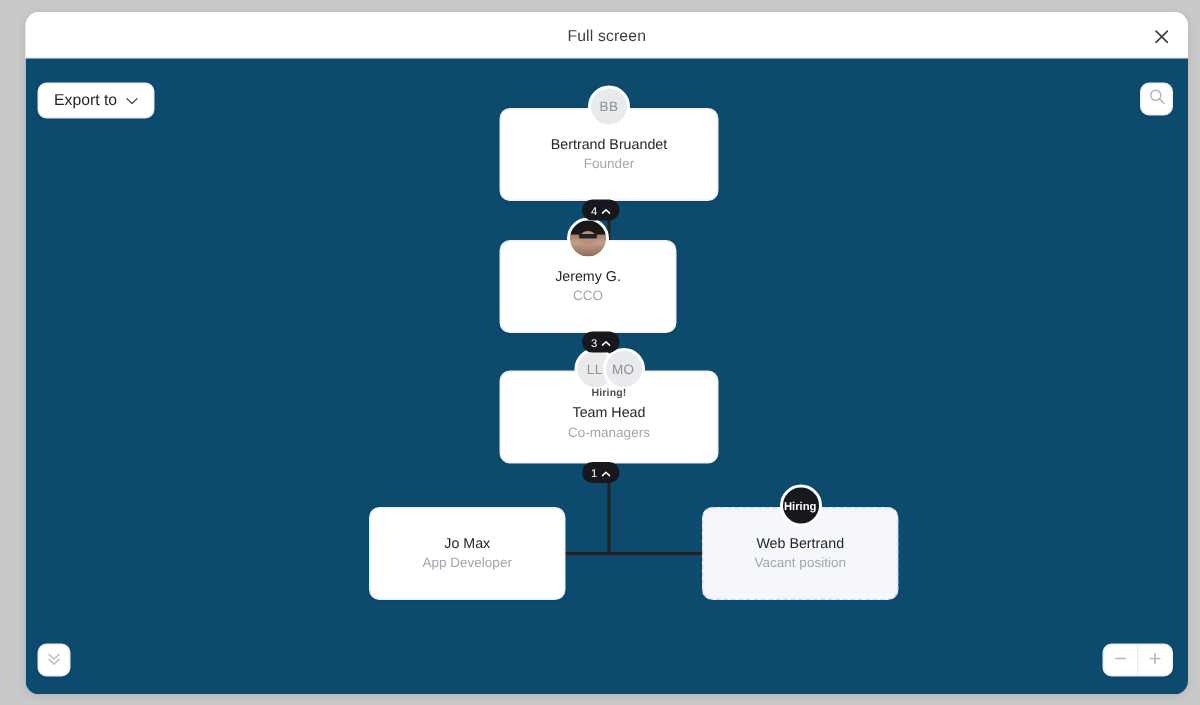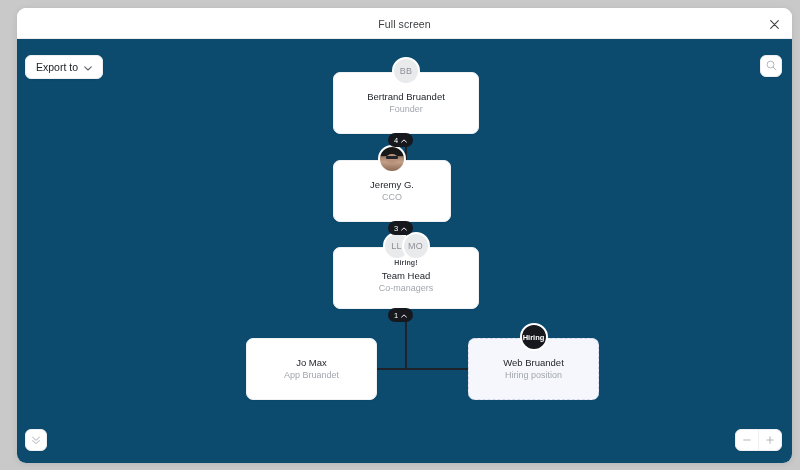--- a/index.html
+++ b/index.html
@@ -288,31 +288,31 @@
             <div class="avatar dup">MO</div>
           </div>
           <div class="avatar-badge-text">Hiring!</div>
         </div>
         <div class="node-name">Team Head</div>
         <div class="node-role">Co-managers</div>
       </div>
 
       <div class="node" style="left:229px; top:299px; width:131px; height:62px;">
         <div class="node-name">Jo Max</div>
-        <div class="node-role">App Bruandet</div>
+        <div class="node-role">App Developer</div>
       </div>
 
       <div class="node vacant" style="left:404px; top:299px; width:131px; height:62px;margin-left:47px;">
         <div class="avatar-wrap">
           <div class="avatar-row">
             <div class="hiring-pill">Hiring</div>
           </div>
         </div>
-        <div class="node-name">Web Bruandet</div>
-        <div class="node-role">Hiring position</div>
+        <div class="node-name">Web Bertrand</div>
+        <div class="node-role">Vacant position</div>
       </div>
 
     </div>
 
     <div class="collapse-btn">
       <span>
         <svg width="10" height="10" viewBox="0 0 10 10" aria-hidden="true">
           <path d="M1.6 2.2 L5 5.3 L8.4 2.2" stroke="#c2c6cb" stroke-width="1.05" fill="none" stroke-linecap="round" stroke-linejoin="round"></path>
           <path d="M1.6 5.6 L5 8.7 L8.4 5.6" stroke="#c2c6cb" stroke-width="1.05" fill="none" stroke-linecap="round" stroke-linejoin="round"></path>
         </svg>

